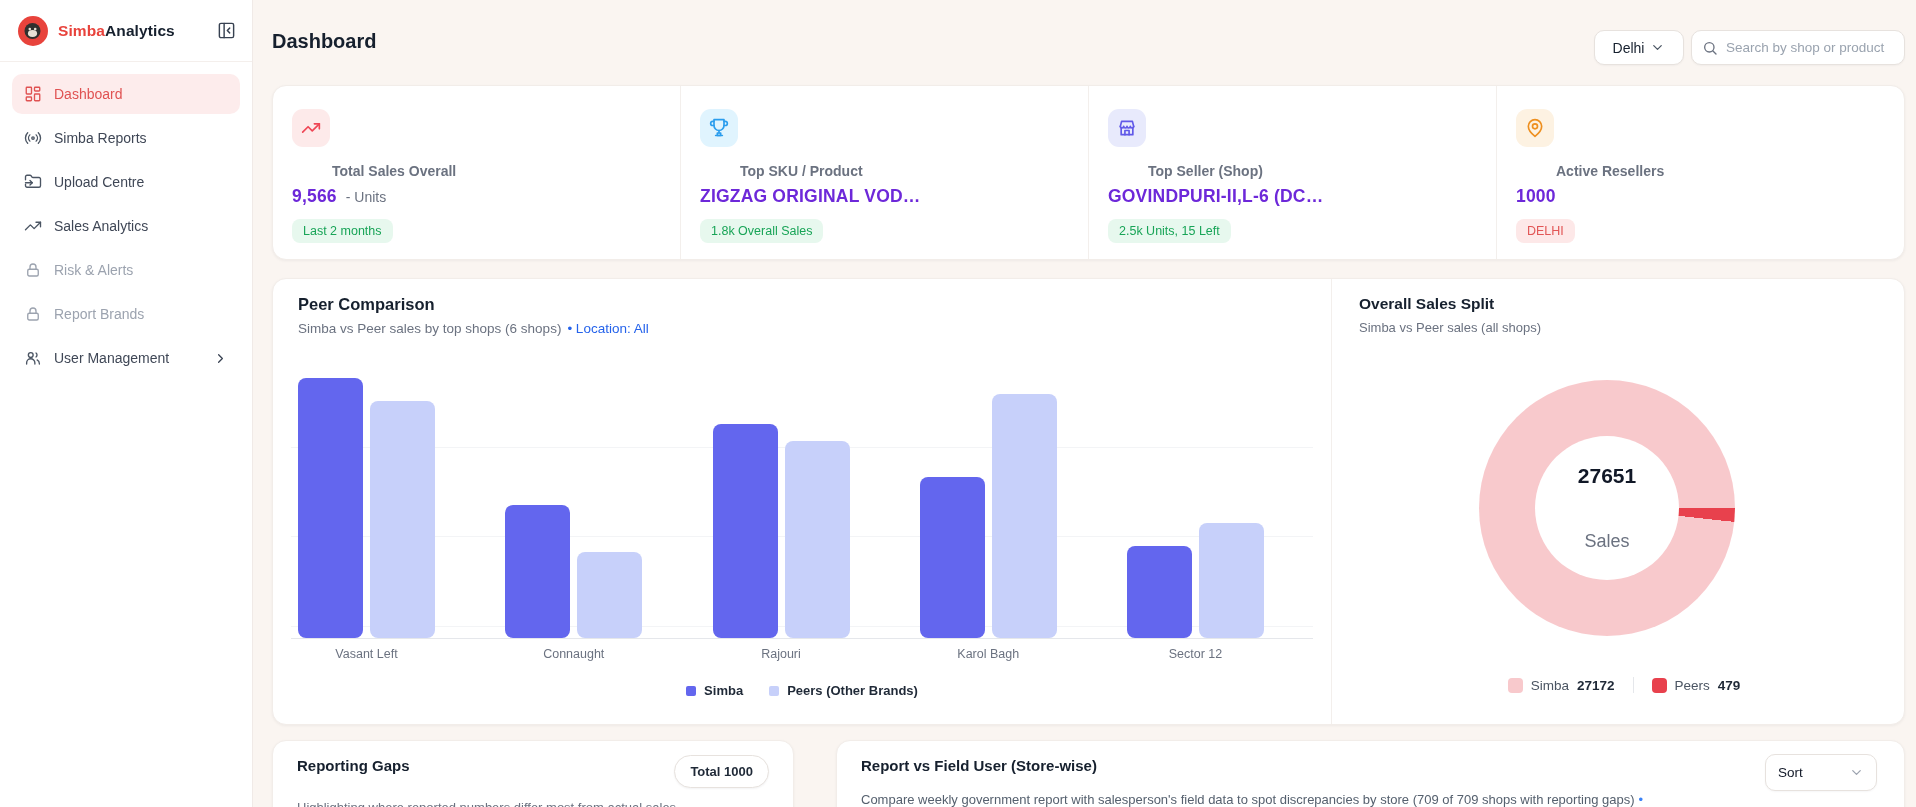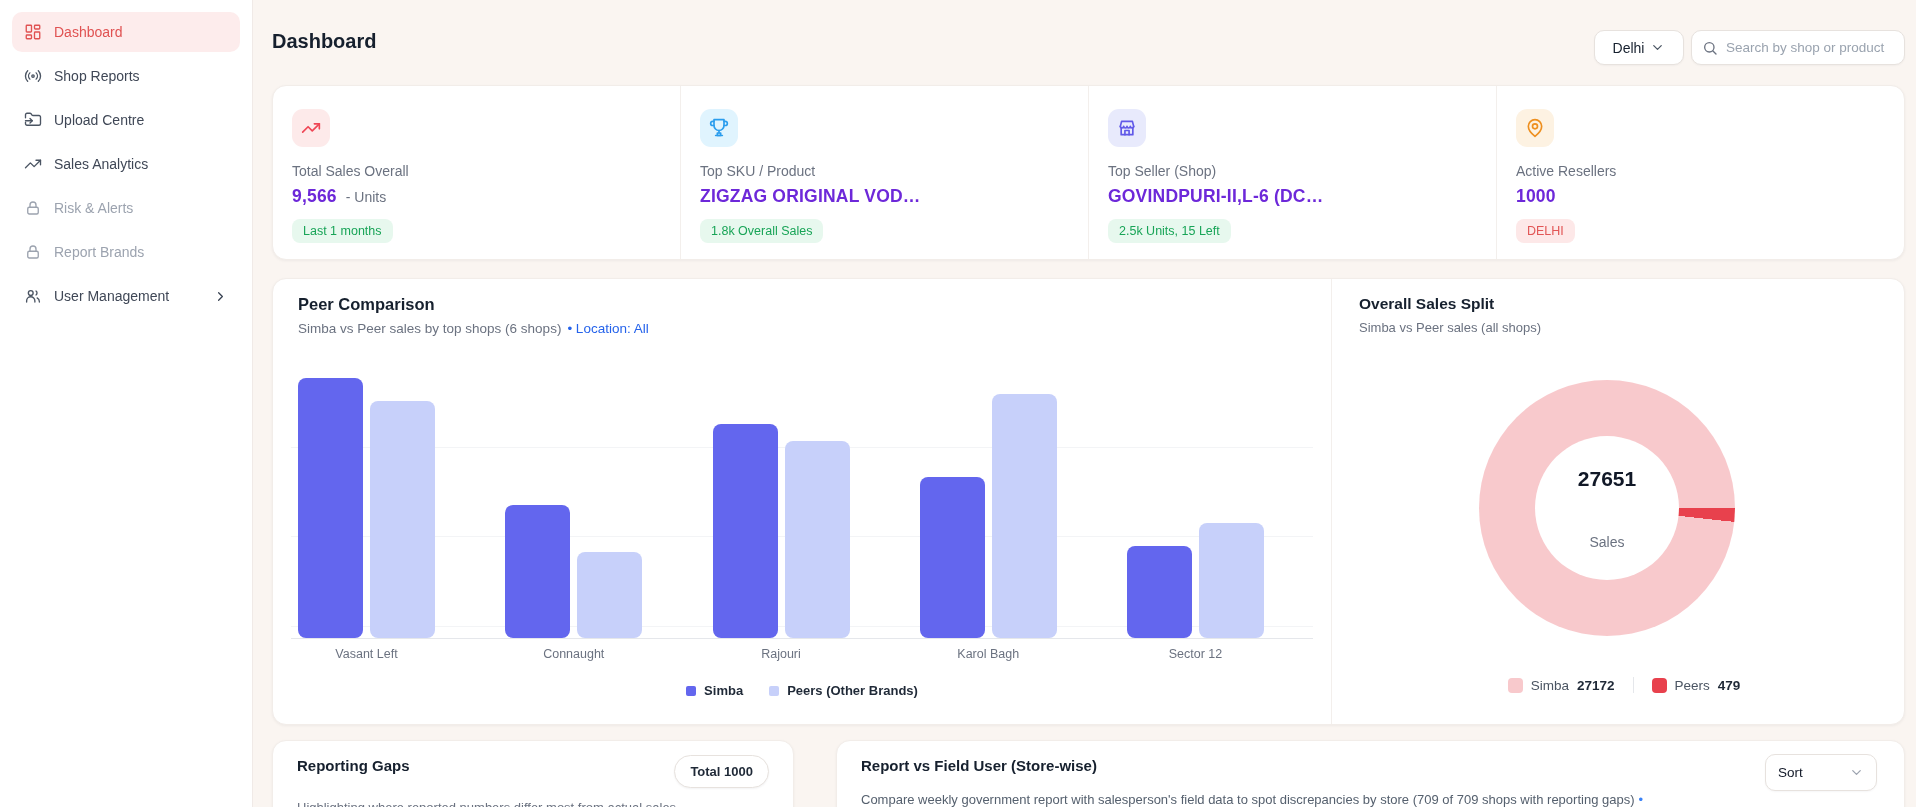--- a/index.html
+++ b/index.html
@@ -43,21 +43,21 @@
 
   
   .card { position:absolute; background:#fff; border:1px solid #f2ede9; border-radius:14px;
           box-shadow:0 1px 3px rgba(16,24,40,.05); }
 
   
   .stats-card { left:272px; top:85px; width:1633px; height:175px; display:flex; }
   .stat { flex:1 1 0; position:relative; padding:23px 20px 0 19px; }
   .stat + .stat { border-left:1px solid #f3efec; }
   .stat-tile { width:38px; height:38px; border-radius:11px; display:flex; align-items:center; justify-content:center; }
-  .stat-label { margin-top:16px; font-size:14px; color:#6b7280; font-weight:400; }
+  .stat-label { margin-top:16px; font-size:14px; color:#6b7280; font-weight:700;margin-left:40px; }
   .stat-value-row { margin-top:7px; display:flex; align-items:baseline; gap:9px; }
   .stat-value { font-size:17.5px; font-weight:700; color:#6d28d9; letter-spacing:.2px; }
   .stat-suffix { font-size:14px; color:#6b7280; }
   .badge { display:inline-block; margin-top:12px; font-size:12.5px; font-weight:500;
            padding:5px 11px; border-radius:8px; }
   .badge.green { color:#18a457; background:#e7f8ee; }
   .badge.red { color:#e25555; background:#fde8e8; }
 
   
   .peer-card { left:272px; top:278px; width:1633px; height:447px; }
@@ -77,21 +77,21 @@
                 justify-content:center; gap:26px; align-items:center; }
   .bar-legend .li { display:flex; align-items:center; gap:8px; font-size:13px; font-weight:700; color:#1f2937; }
   .bar-legend .swatch { width:10px; height:10px; border-radius:2px; }
 
   .ss-title { position:absolute; left:1086px; top:16px; font-size:15.5px; font-weight:700; color:#16202e; }
   .ss-sub { position:absolute; left:1086px; top:41px; font-size:13px; color:#6b7280; }
   .donut { position:absolute; left:1206px; top:101px; width:256px; height:256px; border-radius:50%; }
   .donut-hole { position:absolute; left:56px; top:56px; width:144px; height:144px; border-radius:50%;
                 background:#fff; display:flex; flex-direction:column; align-items:center; justify-content:center; gap:3px; }
   .donut-hole .v { font-size:21px; font-weight:700; color:#111827; }
-  .donut-hole .l { font-size:14px; color:#6b7280;margin-top:40px; }
+  .donut-hole .l { font-size:18px; color:#6b7280;margin-top:40px; }
   .donut-legend { position:absolute; left:1086px; top:398px; width:530px; display:flex;
                   justify-content:center; align-items:center; gap:18px; font-size:13.5px; color:#4b5563; }
   .donut-legend .li { display:flex; align-items:center; gap:8px; }
   .donut-legend .swatch { width:15px; height:15px; border-radius:4px; }
   .donut-legend b { color:#1f2937; font-weight:700; }
   .donut-legend .vsep { width:1px; height:16px; background:#e5e7eb; }
 
   
   .gaps-card { left:272px; top:740px; width:522px; height:120px; padding:16px 24px; }
   .gaps-title { font-size:15px; font-weight:700; color:#16202e; }
@@ -108,20 +108,39 @@
                  justify-content:space-between; padding:0 12px; font-size:13.5px; color:#111827;
                  cursor:pointer; box-shadow:0 1px 2px rgba(16,24,40,.04); }
   .sort-select svg { color:#9ca3af; }
 </style>
 </head>
 <body>
 
 <div class="app">
 
   <aside class="sidebar">
+    <div class="logo-row">
+      <span class="logo-badge">
+        <svg width="30" height="30" viewBox="0 0 30 30">
+          <circle cx="15" cy="15" r="15" fill="#e8433c"></circle>
+          <circle cx="14.5" cy="15" r="8" fill="#30302e"></circle>
+          <ellipse cx="14.5" cy="17.5" rx="4.6" ry="3.4" fill="#e9e1d6"></ellipse>
+          <circle cx="11.8" cy="13" r="1.3" fill="#e9e1d6"></circle>
+          <circle cx="17.2" cy="13" r="1.3" fill="#e9e1d6"></circle>
+        </svg>
+      </span>
+      <span class="logo-name"><span class="p1">Simba</span><span class="p2">Analytics</span></span>
+      <span class="collapse-btn">
+        <svg width="19" height="19" viewBox="0 0 24 24" fill="none" stroke="currentColor" stroke-width="1.8" stroke-linecap="round" stroke-linejoin="round">
+            <rect x="3" y="3" width="18" height="18" rx="2"></rect>
+            <path d="M9 3v18"></path>
+            <path d="m16 15-3-3 3-3"></path>
+          </svg>
+      </span>
+    </div>
 
     <nav class="nav">
       <div class="nav-item active">
         <span class="nicon">
             <svg width="18" height="18" viewBox="0 0 24 24" fill="none" stroke="currentColor" stroke-width="1.8" stroke-linecap="round" stroke-linejoin="round">
               <rect x="3" y="3" width="7" height="9" rx="1"></rect>
               <rect x="14" y="3" width="7" height="5" rx="1"></rect>
               <rect x="14" y="12" width="7" height="9" rx="1"></rect>
               <rect x="3" y="16" width="7" height="5" rx="1"></rect>
             </svg>
@@ -131,21 +150,21 @@
       <div class="nav-item">
         <span class="nicon">
             <svg width="18" height="18" viewBox="0 0 24 24" fill="none" stroke="currentColor" stroke-width="1.8" stroke-linecap="round" stroke-linejoin="round">
               <circle cx="12" cy="12" r="1.6"></circle>
               <path d="M7.8 7.8a6 6 0 0 0 0 8.4"></path>
               <path d="M16.2 7.8a6 6 0 0 1 0 8.4"></path>
               <path d="M4.9 4.9a10 10 0 0 0 0 14.2"></path>
               <path d="M19.1 4.9a10 10 0 0 1 0 14.2"></path>
             </svg>
           </span>
-        <span>Shop Reports</span>
+        <span>Simba Reports</span>
       </div>
       <div class="nav-item">
         <span class="nicon">
             <svg width="18" height="18" viewBox="0 0 24 24" fill="none" stroke="currentColor" stroke-width="1.8" stroke-linecap="round" stroke-linejoin="round">
               <path d="M2 9V5a2 2 0 0 1 2-2h3.9a2 2 0 0 1 1.7.9l.8 1.2a2 2 0 0 0 1.7.9H20a2 2 0 0 1 2 2v9a2 2 0 0 1-2 2H4a2 2 0 0 1-2-2v-2"></path>
               <path d="M2 13h9"></path>
               <path d="m8 10 3 3-3 3"></path>
             </svg>
           </span>
         <span>Upload Centre</span>
@@ -217,21 +236,21 @@
         <svg width="20" height="20" viewBox="0 0 24 24" fill="none" stroke="currentColor" stroke-width="2" stroke-linecap="round" stroke-linejoin="round">
             <polyline points="22 7 13.5 15.5 8.5 10.5 2 17"></polyline>
             <polyline points="16 7 22 7 22 13"></polyline>
           </svg>
       </div>
       <div class="stat-label">Total Sales Overall</div>
       <div class="stat-value-row">
           <span class="stat-value">9,566</span>
           <span class="stat-suffix">- Units</span>
         </div>
-      <span class="badge green">Last 1 months</span>
+      <span class="badge green">Last 2 months</span>
     </div>
     <div class="stat">
       <div class="stat-tile" style="background:#e0f4fe;color:#2b9ded">
         <svg width="20" height="20" viewBox="0 0 24 24" fill="none" stroke="currentColor" stroke-width="2" stroke-linecap="round" stroke-linejoin="round">
             <path d="M6 9H4.5a2.5 2.5 0 0 1 0-5H6"></path>
             <path d="M18 9h1.5a2.5 2.5 0 0 0 0-5H18"></path>
             <path d="M6 2h12v7a6 6 0 0 1-12 0Z"></path>
             <path d="M12 15v3"></path>
             <path d="M8 21h8"></path>
             <path d="M10 18h4v3h-4z"></path>

